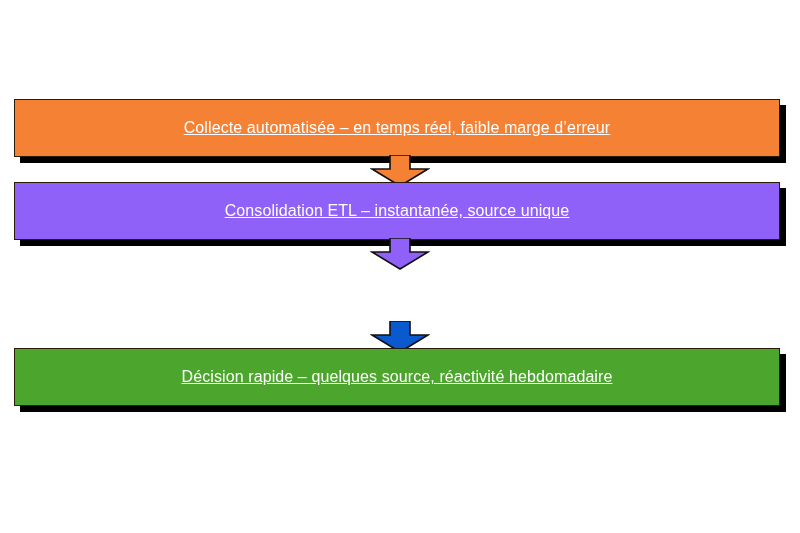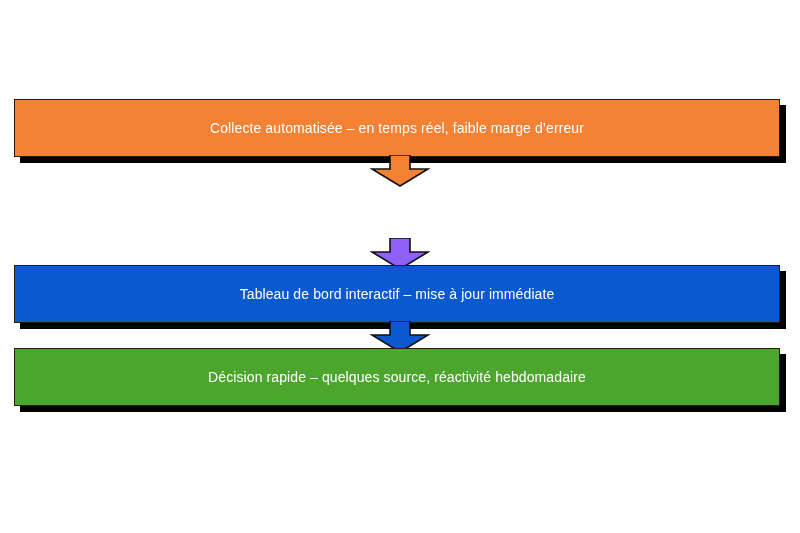--- a/index.html
+++ b/index.html
@@ -47,26 +47,27 @@
     height: 58px;
     box-sizing: border-box;
     border: 1.5px solid #2a1a08;
     display: flex;
     align-items: center;
     justify-content: center;
   }
 
   .step-label {
     color: #ffffff;
-    font-size: 14px;
+    font-size: 16px;
     line-height: 1.2;
     letter-spacing: 0.1px;
     text-align: left;
     white-space: nowrap;
     padding: 0 12px;
+    text-decoration: underline;
   }
 
   .flow-arrow {
     position: absolute;
     left: 370px;
     width: 60px;
     height: 32px;
   }
 
   .flow-arrow svg {
@@ -86,33 +87,33 @@
       <span class="step-label" style="color: rgb(255, 255, 255);">Collecte automatisée – en temps réel, faible marge d’erreur</span>
     </div>
   </div>
 
   <div class="flow-arrow" style="top:155px;">
     <svg viewBox="0 0 60 32" xmlns="http://www.w3.org/2000/svg">
       <polygon points="20,0 40,0 40,14 58,14 30,31 2,14 20,14" stroke="#101010" stroke-width="1.6" stroke-linejoin="miter" fill="#F58234"></polygon>
     </svg>
   </div>
 
+  <div class="flow-step" style="top:182px;">
+    <div class="step-shadow" style="background-color: rgb(0, 0, 0);"></div>
+    <div class="step-box" style="background-color: rgb(144, 97, 249); border-color: rgb(42, 26, 8);">
+      <span class="step-label" style="color: rgb(255, 255, 255);">Consolidation ETL – instantanée, source unique</span>
+    </div>
+  </div>
 
   <div class="flow-arrow" style="top:238px;">
     <svg viewBox="0 0 60 32" xmlns="http://www.w3.org/2000/svg">
       <polygon points="20,0 40,0 40,14 58,14 30,31 2,14 20,14" stroke="#101010" stroke-width="1.6" stroke-linejoin="miter" fill="#9061F9"></polygon>
     </svg>
   </div>
 
-  <div class="flow-step" style="top:265px;">
-    <div class="step-shadow" style="background-color: rgb(0, 0, 0);"></div>
-    <div class="step-box" style="background-color: rgb(10, 89, 206); border-color: rgb(42, 26, 8);">
-      <span class="step-label" style="color: rgb(255, 255, 255);">Tableau de bord interactif – mise à jour immédiate</span>
-    </div>
-  </div>
 
   <div class="flow-arrow" style="top:321px;">
     <svg viewBox="0 0 60 32" xmlns="http://www.w3.org/2000/svg">
       <polygon points="20,0 40,0 40,14 58,14 30,31 2,14 20,14" stroke="#101010" stroke-width="1.6" stroke-linejoin="miter" fill="#0A59CE"></polygon>
     </svg>
   </div>
 
   <div class="flow-step" style="top:348px;">
     <div class="step-shadow" style="background-color: rgb(0, 0, 0);"></div>
     <div class="step-box" style="background-color: rgb(76, 165, 44); border-color: rgb(42, 26, 8);">

